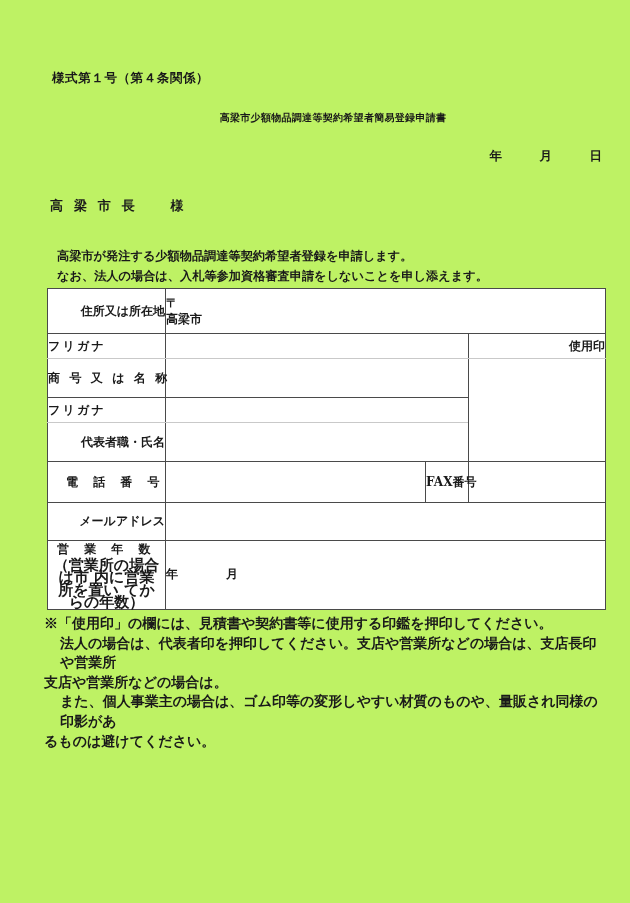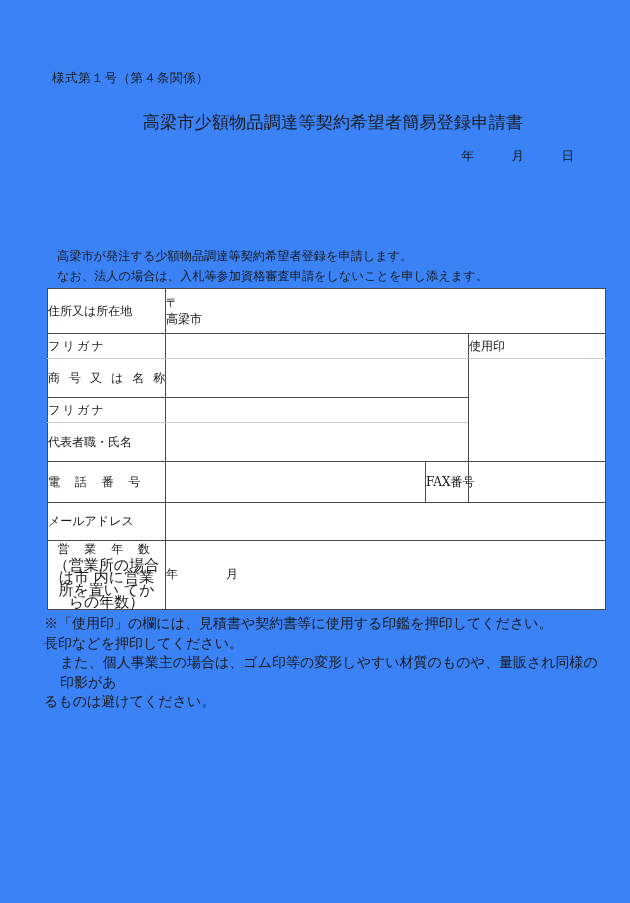--- a/index.html
+++ b/index.html
@@ -8,52 +8,53 @@
     background: #ffffff;
   }
   body {
     font-family: "DejaVu Serif", "Liberation Serif", serif;
     color: #1a1a1a;
   }
   .page {
     position: relative;
     width: 630px;
     height: 903px;
-    background: #3b82f6;
+    background: #bef264;
     overflow: hidden;
     box-sizing: border-box;
+    font-weight: bold;
   }
 
   
   .form-code {
     position: absolute;
     left: 52px;
     top: 70px;
     font-size: 12.5px;
     letter-spacing: 0.6px;
     white-space: pre;
   }
   .doc-title {
     position: absolute;
     left: 0;
     top: 111px;
     width: 630px;
     text-align: center;
     padding-left: 36px;
     box-sizing: border-box;
-    font-size: 17px;
+    font-size: 10px;
     letter-spacing: 0.3px;
     white-space: pre;
   }
   .date-line {
     position: absolute;
     left: 0;
     top: 148px;
     width: 630px;
-    padding-right: 56px;
+    padding-right: 28px;
     box-sizing: border-box;
     text-align: right;
     font-size: 12.5px;
     white-space: pre;
   }
   .addressee {
     position: absolute;
     left: 50px;
     top: 197px;
     font-size: 13px;
@@ -82,21 +83,21 @@
     table-layout: fixed;
   }
   .form-table td {
     border: 1px solid #4a4a4a;
     padding: 0;
     font-size: 12px;
     vertical-align: middle;
     background: #ffffff;
   }
   .lbl {
-    text-align: left;
+    text-align: right;
     white-space: pre;
     padding: 0 2px;
   }
   .lbl-sp { letter-spacing: 2.6px; }
   .lbl-sp-wide { letter-spacing: 5.5px; }
   .lbl-kana {
     text-align: left;
     padding-left: 8px;
     letter-spacing: 2.2px;
     white-space: pre;
@@ -109,21 +110,21 @@
     padding: 3px 0 3px 7px;
     line-height: 16px;
     white-space: pre-line;
   }
   .cell-years {
     text-align: left;
     padding-left: 48px;
     white-space: pre;
   }
   .stamp-head {
-    text-align: left;
+    text-align: right;
     white-space: pre;
   }
   .stamp-box { background: #ffffff; }
 
   .yrs-label { text-align: center; }
   .yrs-main {
     display: block;
     letter-spacing: 5.5px;
     white-space: pre;
     font-size: 12px;
@@ -156,20 +157,21 @@
 <body>
 
 <div class="page">
 
   <div class="form-code">様式第１号（第４条関係）</div>
 
   <div class="doc-title">高梁市少額物品調達等契約希望者簡易登録申請書</div>
 
   <div class="date-line">年　　　月　　　日</div>
 
+  <div class="addressee">高 梁 市 長　　様</div>
 
   <div class="intro">
     <div>高梁市が発注する少額物品調達等契約希望者登録を申請します。</div>
     <div>なお、法人の場合は、入札等参加資格審査申請をしないことを申し添えます。</div>
   </div>
 
   <table class="form-table">
     <colgroup>
       <col style="width:118px">
       <col style="width:180px">
@@ -225,18 +227,19 @@
 内に営業所を置い
 てからの年数）</span>
         </td>
         <td class="cell-years" colspan="4">年　　　　月</td>
       </tr>
     </tbody>
   </table>
 
   <div class="notes">
     <p>※「使用印」の欄には、見積書や契約書等に使用する印鑑を押印してください。</p>
-    <p>長印などを押印してください。</p>
+    <p class="note-indent">法人の場合は、代表者印を押印してください。支店や営業所などの場合は、支店長印や営業所</p>
+    <p>支店や営業所などの場合は。</p>
     <p class="note-indent">また、個人事業主の場合は、ゴム印等の変形しやすい材質のものや、量販され同様の印影があ</p>
     <p>るものは避けてください。</p>
   </div>
 
 </div>
 
 </body></html>

